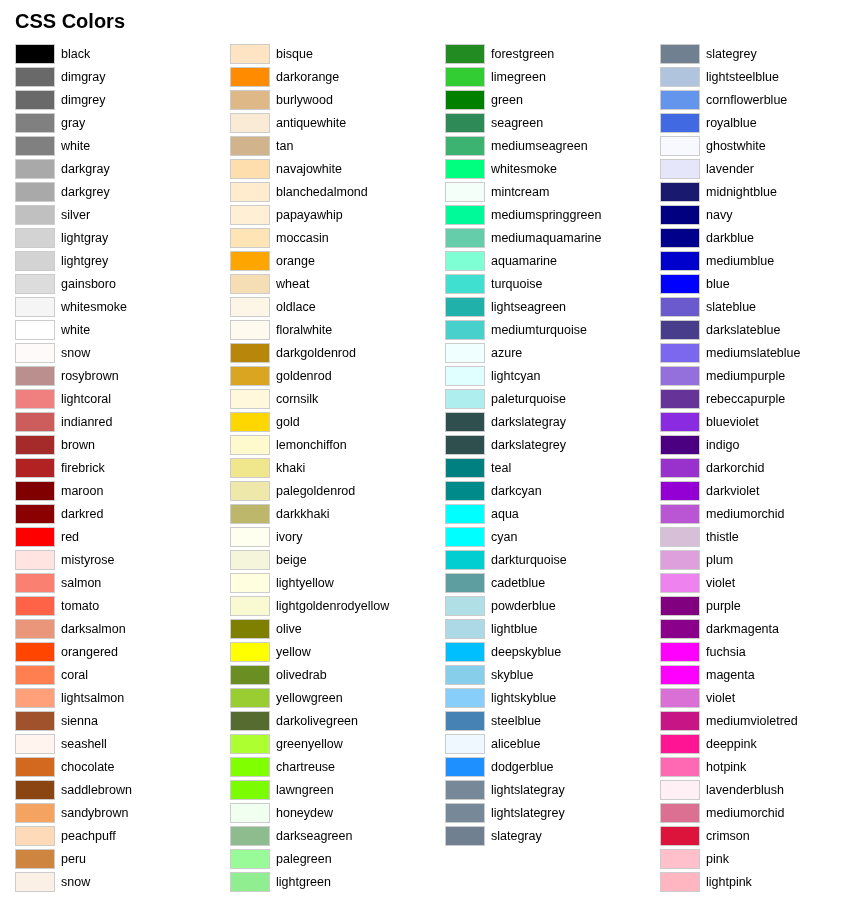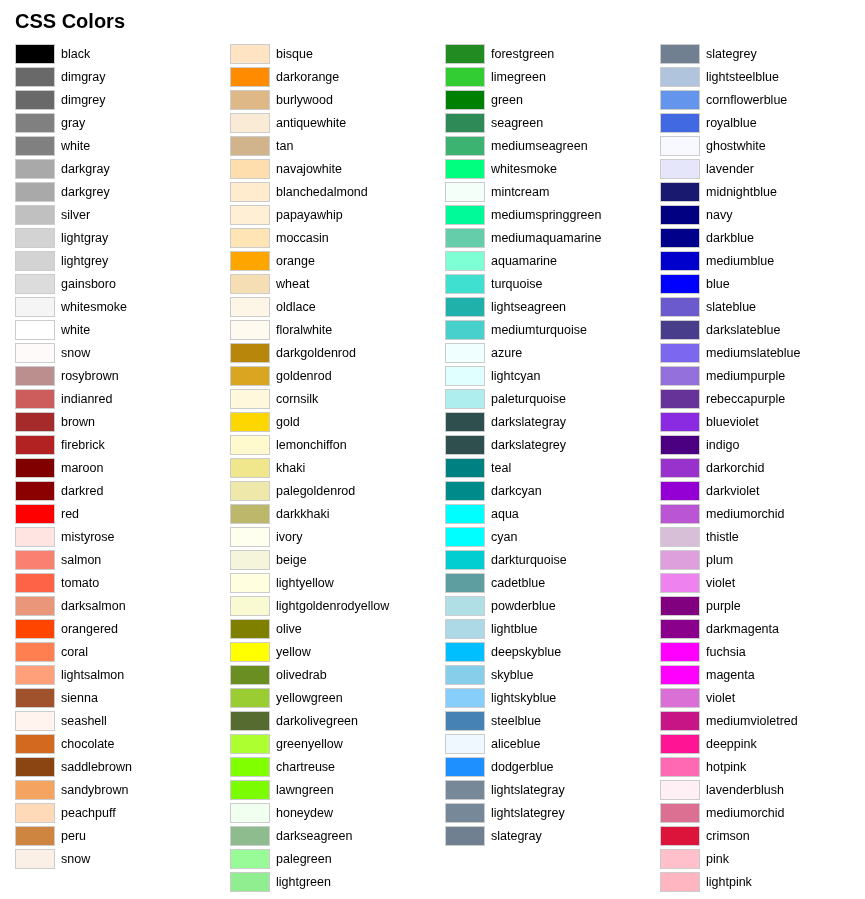--- a/index.html
+++ b/index.html
@@ -104,20 +104,24 @@
       </div>
       <div class="color-row">
         <div class="swatch" style="background-color: rgb(255, 250, 250);"></div>
         <span class="color-name">snow</span>
       </div>
       <div class="color-row">
         <div class="swatch" style="background-color: rgb(188, 143, 143);"></div>
         <span class="color-name">rosybrown</span>
       </div>
       <div class="color-row">
+        <div class="swatch" style="background-color: rgb(240, 128, 128);"></div>
+        <span class="color-name">lightcoral</span>
+      </div>
+      <div class="color-row">
         <div class="swatch" style="background-color: rgb(205, 92, 92);"></div>
         <span class="color-name">indianred</span>
       </div>
       <div class="color-row">
         <div class="swatch" style="background-color: rgb(165, 42, 42);"></div>
         <span class="color-name">brown</span>
       </div>
       <div class="color-row">
         <div class="swatch" style="background-color: rgb(178, 34, 34);"></div>
         <span class="color-name">firebrick</span>

